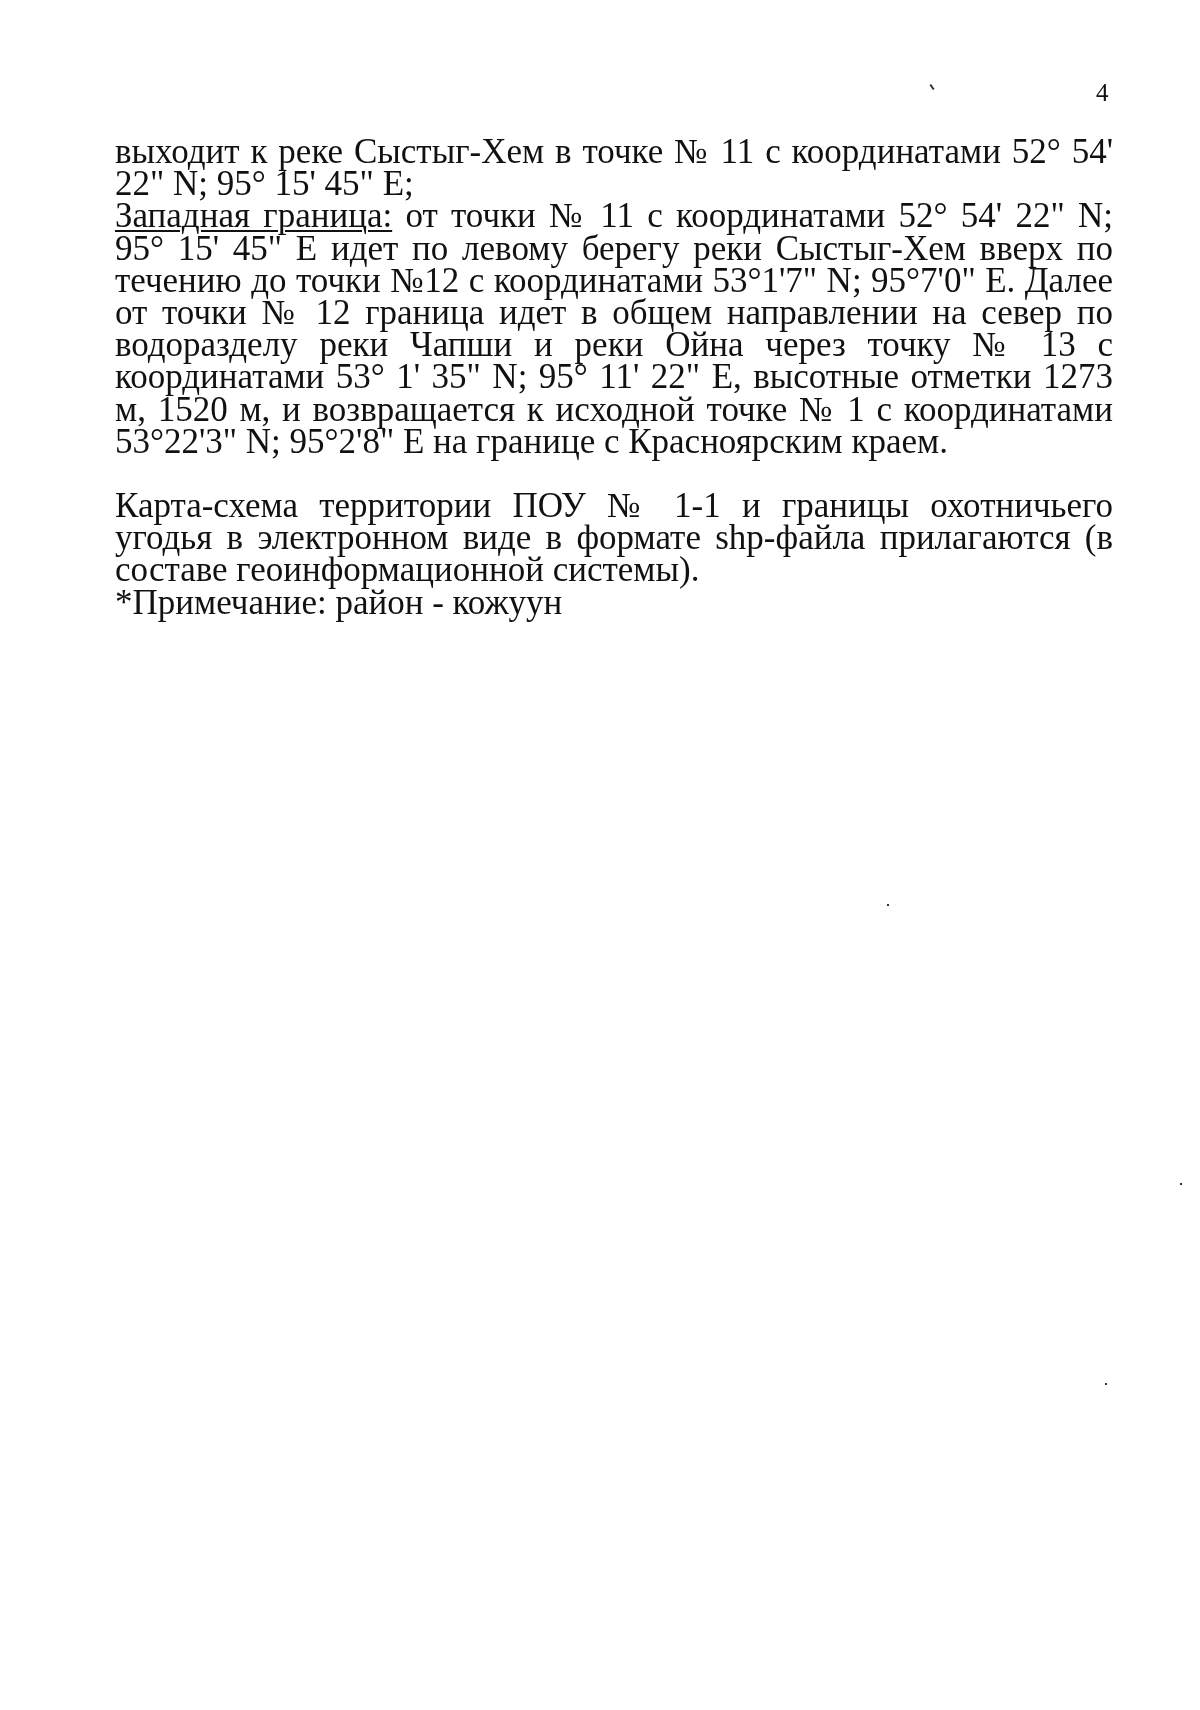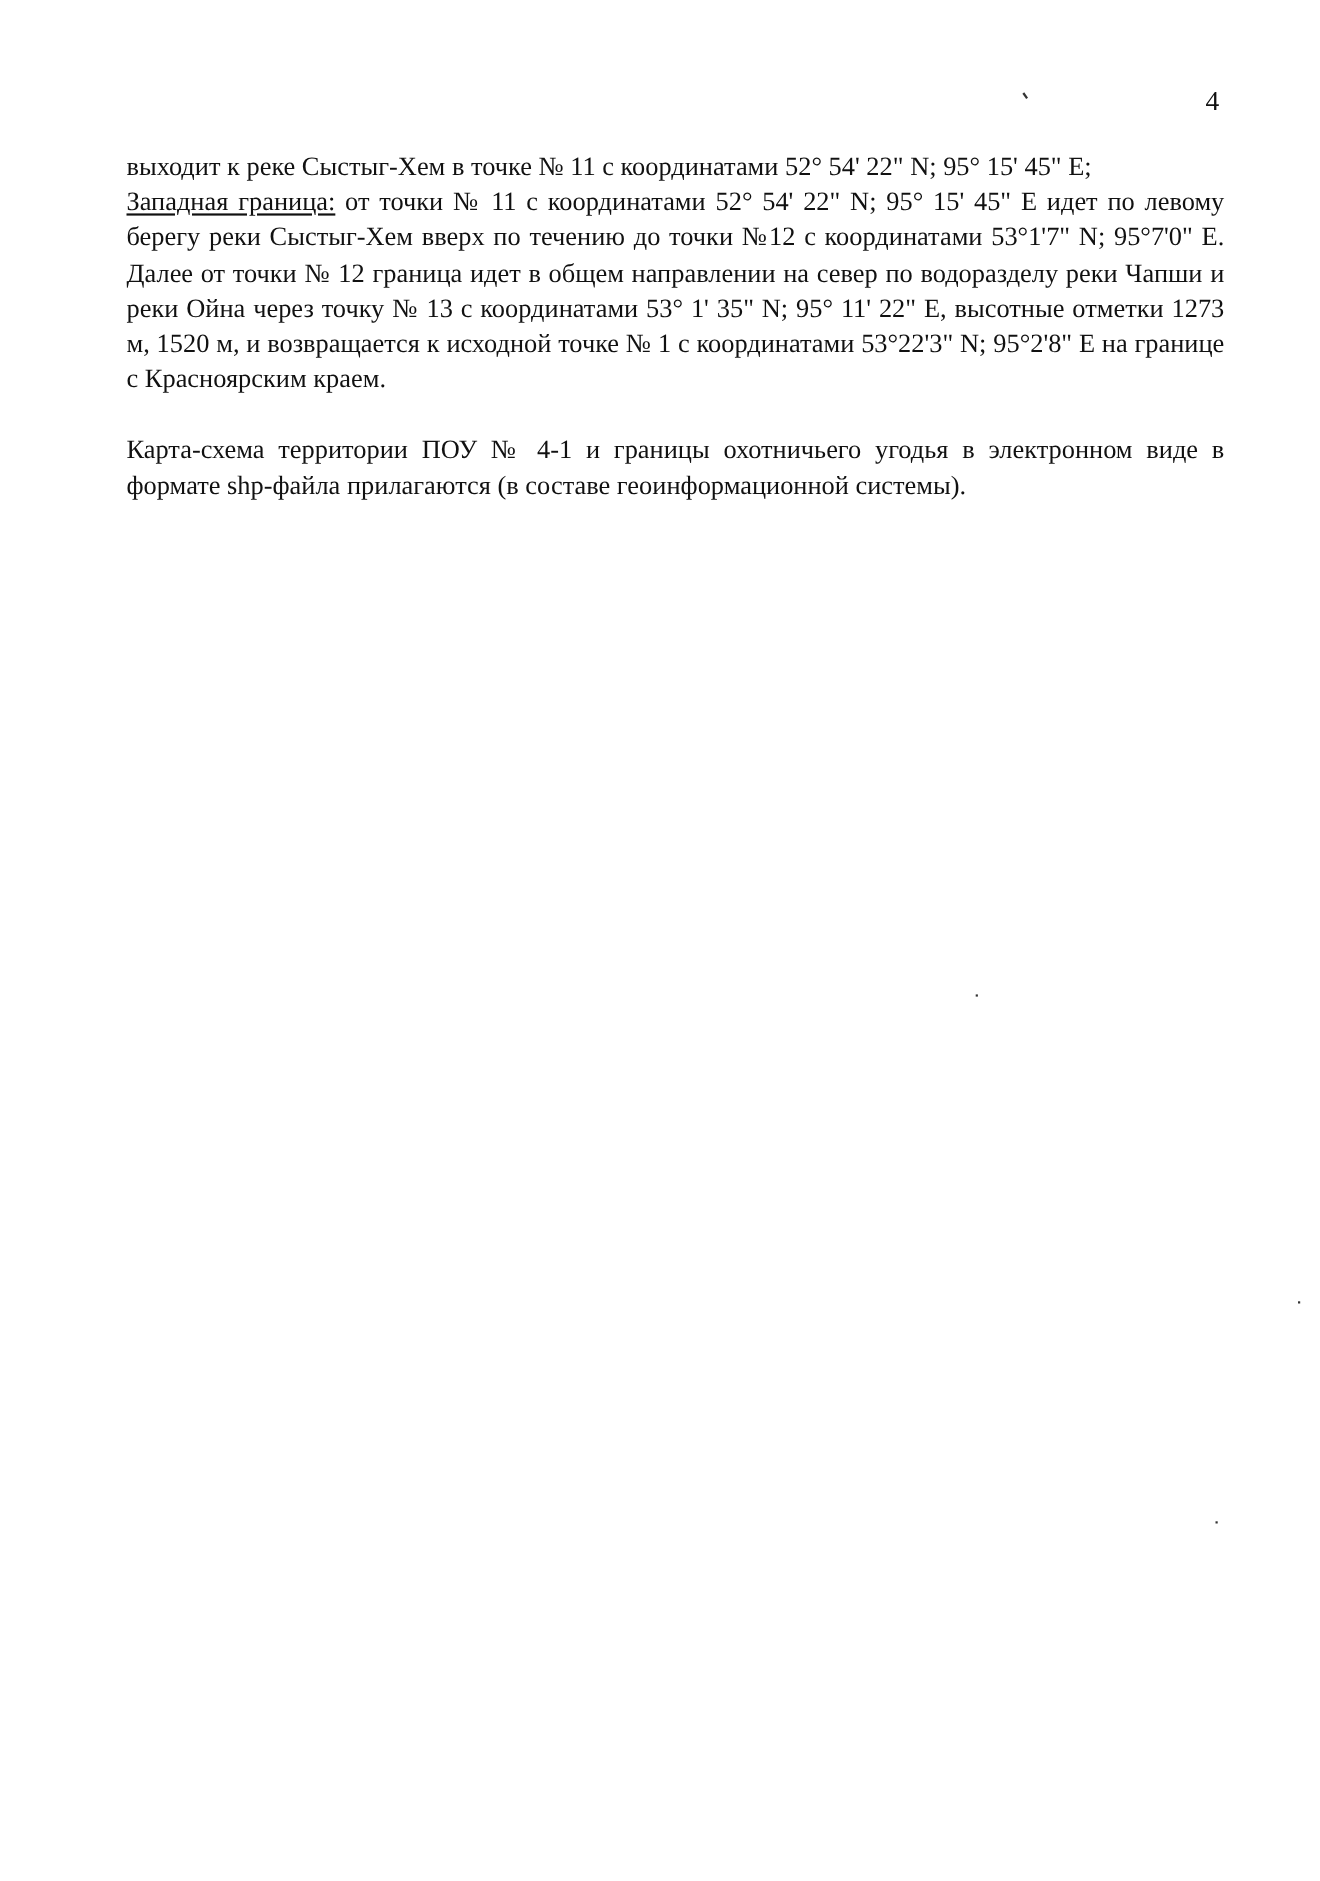--- a/index.html
+++ b/index.html
@@ -20,21 +20,21 @@
       top: 78px;
       left: 1096px;
       font-size: 25px;
       line-height: 30px;
     }
     .content {
       position: absolute;
       left: 115px;
       top: 136px;
       width: 998px;
-      font-size: 24px;
+      font-size: 35px;
       line-height: 32.2px;
       text-align: justify;
     }
     .para {
       margin: 0;
     }
     .para.last-left {
       text-align-last: left;
     }
     .section-title {
@@ -64,18 +64,19 @@
 <body>
 
 <div class="page-number">4</div>
 
 <div class="tick" style="left:931px; top:84px;"></div>
 
 <div class="content">
   <p class="para last-left">выходит к реке Сыстыг-Хем в точке № 11 с координатами 52° 54' 22" N; 95° 15' 45" E;</p>
   <p class="para last-left"><span class="section-title">Западная граница:</span><span> от точки № 11 с координатами 52° 54' 22" N; 95° 15' 45" E идет по левому берегу реки Сыстыг-Хем вверх по течению до точки №12 с координатами 53°1'7" N; 95°7'0" E. Далее от точки № 12 граница идет в общем направлении на север по водоразделу реки Чапши и реки Ойна через точку № 13  с координатами 53° 1' 35" N; 95° 11' 22" E, высотные отметки 1273 м, 1520 м, и возвращается к исходной точке № 1 с координатами 53°22'3" N; 95°2'8" E на границе с Красноярским краем.</span></p>
   <div class="spacer"></div>
-  <p class="para last-left">Карта-схема территории ПОУ № 4-1 и границы охотничьего угодья в электронном виде в формате shp-файла прилагаются (в составе геоинформационной системы).</p>
+  <p class="para last-left">Карта-схема территории ПОУ № 1-1 и границы охотничьего угодья в электронном виде в формате shp-файла прилагаются (в составе геоинформационной системы).</p>
+  <p class="para last-left">*Примечание: район - кожуун</p>
 </div>
 
 <div class="speck" style="left:887px; top:904px;"></div>
 <div class="speck" style="left:1180px; top:1183px;"></div>
 <div class="speck" style="left:1105px; top:1383px;"></div>
 
 </body></html>

